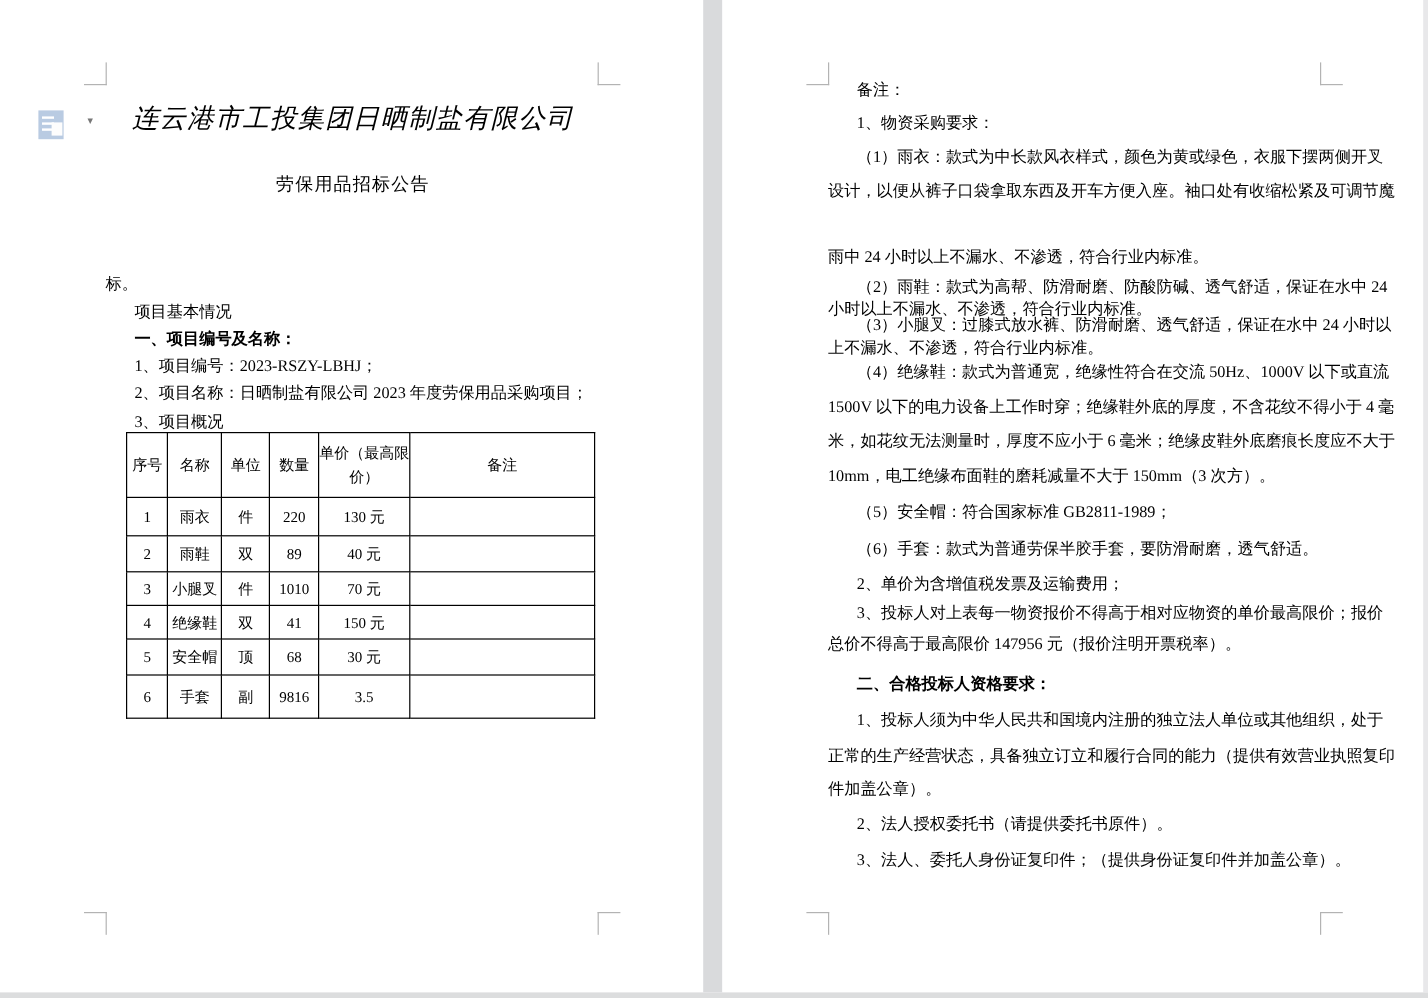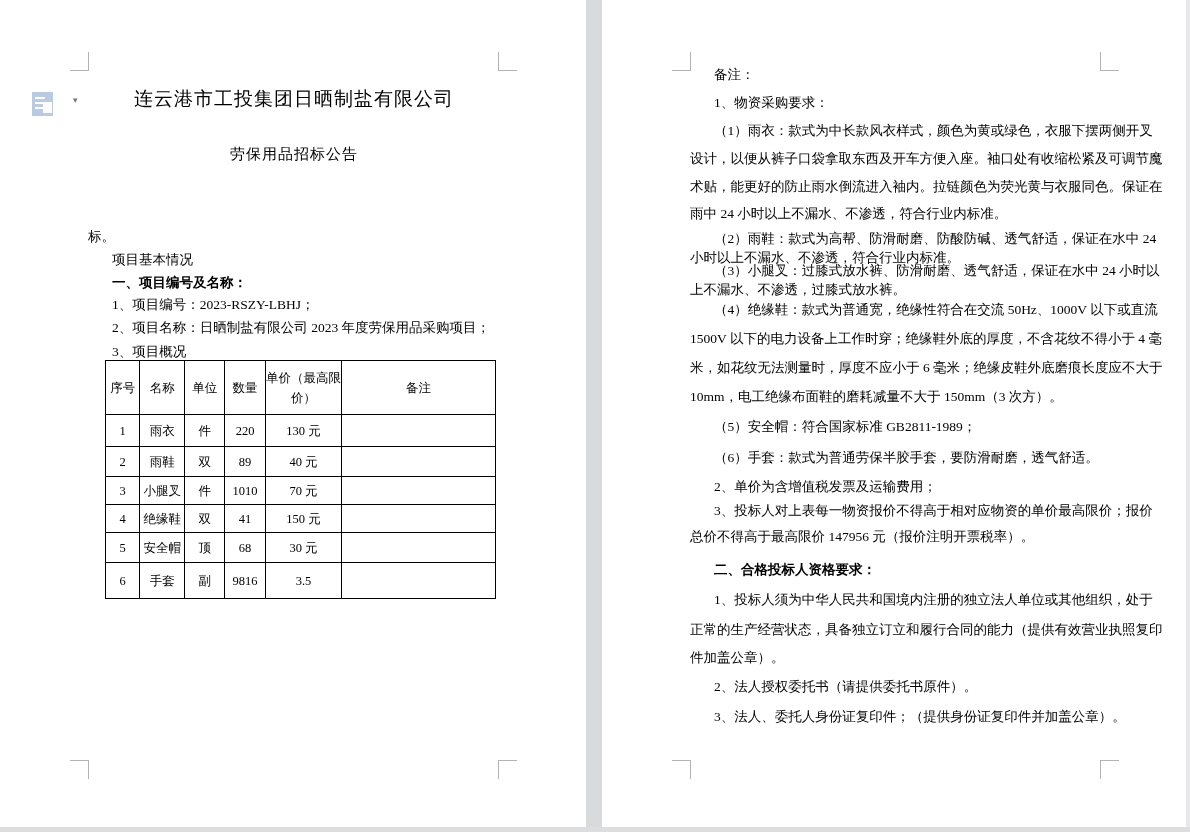--- a/index.html
+++ b/index.html
@@ -22,21 +22,21 @@
   .mk-tr{border-left:1px solid #b3b3b3;border-bottom:1px solid #b3b3b3;left:498px;top:52px;}
   .mk-bl{border-right:1px solid #b3b3b3;border-top:1px solid #b3b3b3;left:70px;top:760px;}
   .mk-br{border-left:1px solid #b3b3b3;border-top:1px solid #b3b3b3;left:498px;top:760px;}
 
   
   .textarea{position:absolute;left:88px;top:0;width:412px;height:827px;}
   .ln{position:absolute;left:0;height:22px;line-height:22px;font-size:13.5px;white-space:nowrap;}
   .ind{left:24px;}
   .b{font-weight:bold;}
   .center{left:0;width:412px;text-align:center;white-space:nowrap;}
-  .title{font-size:19px;letter-spacing:1px;height:26px;line-height:26px;}
+  .title{font-size:22px;letter-spacing:1px;height:26px;line-height:26px;font-style:italic;}
   .subtitle{font-size:15px;letter-spacing:1px;height:24px;line-height:24px;}
 
   
   table.items{position:absolute;left:-4px;top:360px;border-collapse:collapse;table-layout:fixed;margin-left:21px;}
   table.items td,table.items th{
     border:1px solid #000;padding:0;text-align:center;vertical-align:middle;
     font-size:12.5px;font-weight:normal;line-height:1.6;overflow:hidden;
   }
 
   
@@ -151,26 +151,25 @@
   <div class="mark mk-tl"></div>
   <div class="mark mk-tr"></div>
   <div class="mark mk-bl"></div>
   <div class="mark mk-br"></div>
 
   <div class="textarea">
     <div class="ln ind" style="top:64px">备注：</div>
     <div class="ln ind" style="top:92px">1、物资采购要求：</div>
     <div class="ln ind" style="top:120px">（1）雨衣：款式为中长款风衣样式，颜色为黄或绿色，衣服下摆两侧开叉</div>
     <div class="ln" style="top:148px">设计，以便从裤子口袋拿取东西及开车方便入座。袖口处有收缩松紧及可调节魔</div>
-    <div class="ln" style="top:176px">术贴，能更好的防止雨水倒流进入袖内。拉链颜色为荧光黄与衣服同色。保证在</div>
     <div class="ln" style="top:203px">雨中 24 小时以上不漏水、不渗透，符合行业内标准。</div>
     <div class="ln ind" style="top:228px">（2）雨鞋：款式为高帮、防滑耐磨、防酸防碱、透气舒适，保证在水中 24</div>
     <div class="ln" style="top:247px">小时以上不漏水、不渗透，符合行业内标准。</div>
     <div class="ln ind" style="top:260px">（3）小腿叉：过膝式放水裤、防滑耐磨、透气舒适，保证在水中 24 小时以</div>
-    <div class="ln" style="top:279px">上不漏水、不渗透，过膝式放水裤。</div>
+    <div class="ln" style="top:279px">上不漏水、不渗透，符合行业内标准。</div>
     <div class="ln ind" style="top:299px">（4）绝缘鞋：款式为普通宽，绝缘性符合在交流 50Hz、1000V 以下或直流</div>
     <div class="ln" style="top:328px">1500V 以下的电力设备上工作时穿；绝缘鞋外底的厚度，不含花纹不得小于 4 毫</div>
     <div class="ln" style="top:357px">米，如花纹无法测量时，厚度不应小于 6 毫米；绝缘皮鞋外底磨痕长度应不大于</div>
     <div class="ln" style="top:386px">10mm，电工绝缘布面鞋的磨耗减量不大于 150mm（3 次方）。</div>
     <div class="ln ind" style="top:416px">（5）安全帽：符合国家标准 GB2811-1989；</div>
     <div class="ln ind" style="top:447px">（6）手套：款式为普通劳保半胶手套，要防滑耐磨，透气舒适。</div>
     <div class="ln ind" style="top:476px">2、单价为含增值税发票及运输费用；</div>
     <div class="ln ind" style="top:500px">3、投标人对上表每一物资报价不得高于相对应物资的单价最高限价；报价</div>
     <div class="ln" style="top:526px">总价不得高于最高限价 147956 元（报价注明开票税率）。</div>
     <div class="ln ind b" style="top:559px">二、合格投标人资格要求：</div>

